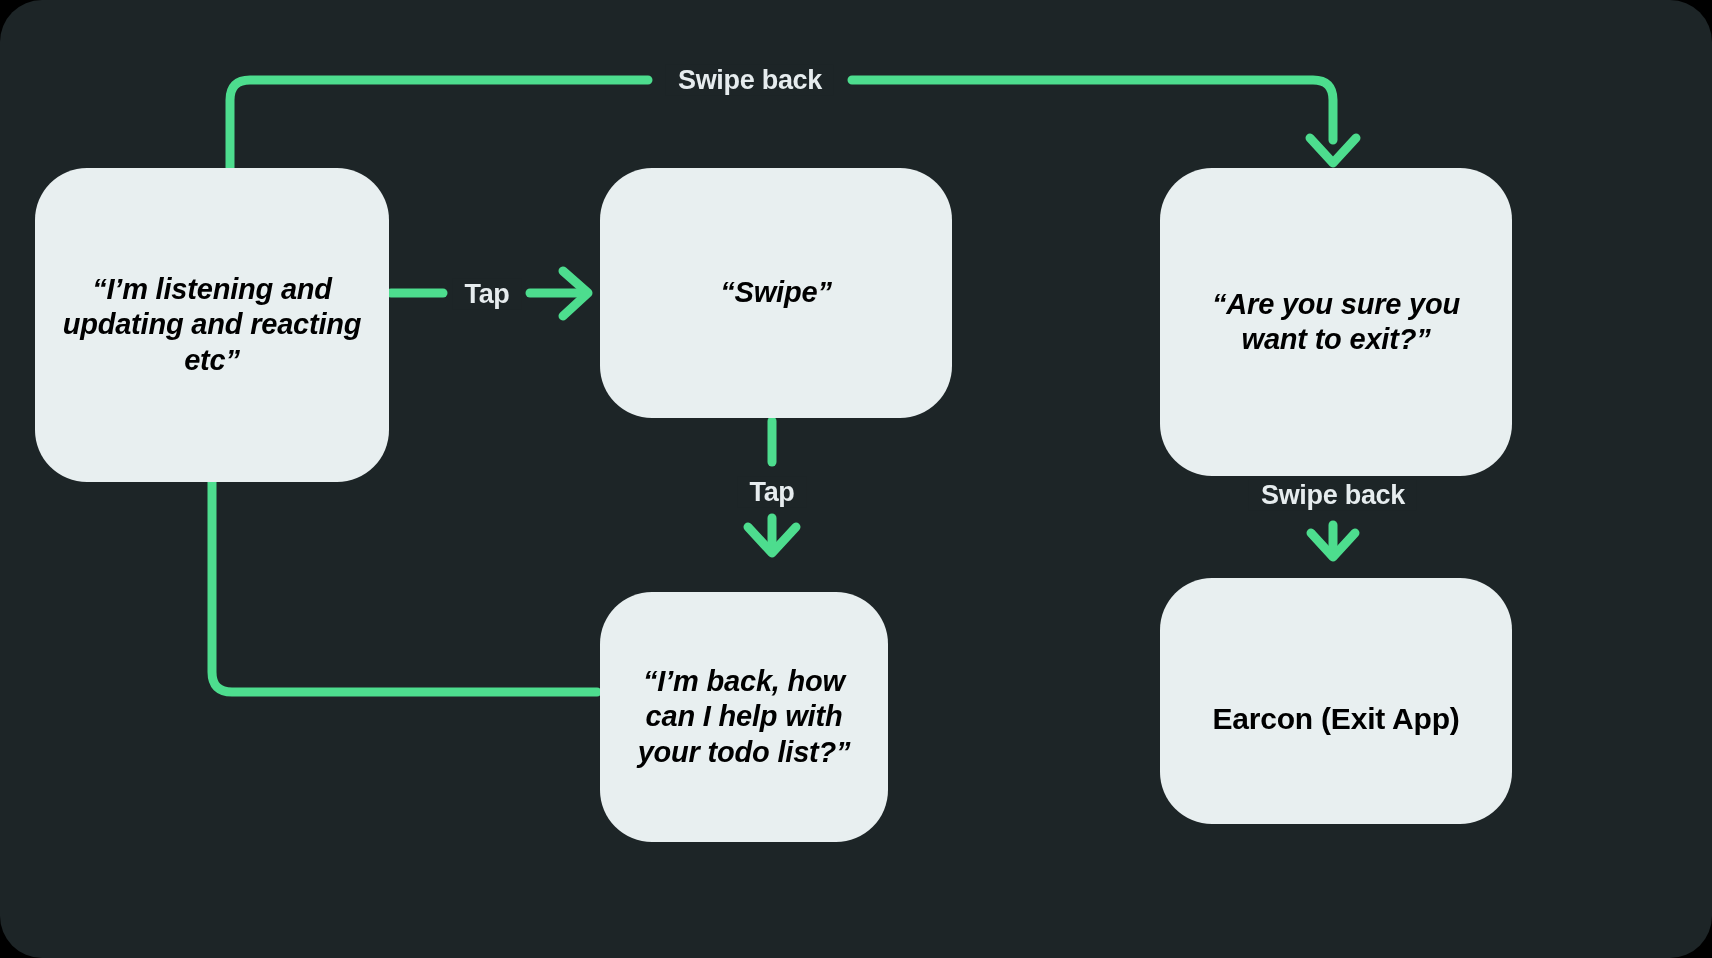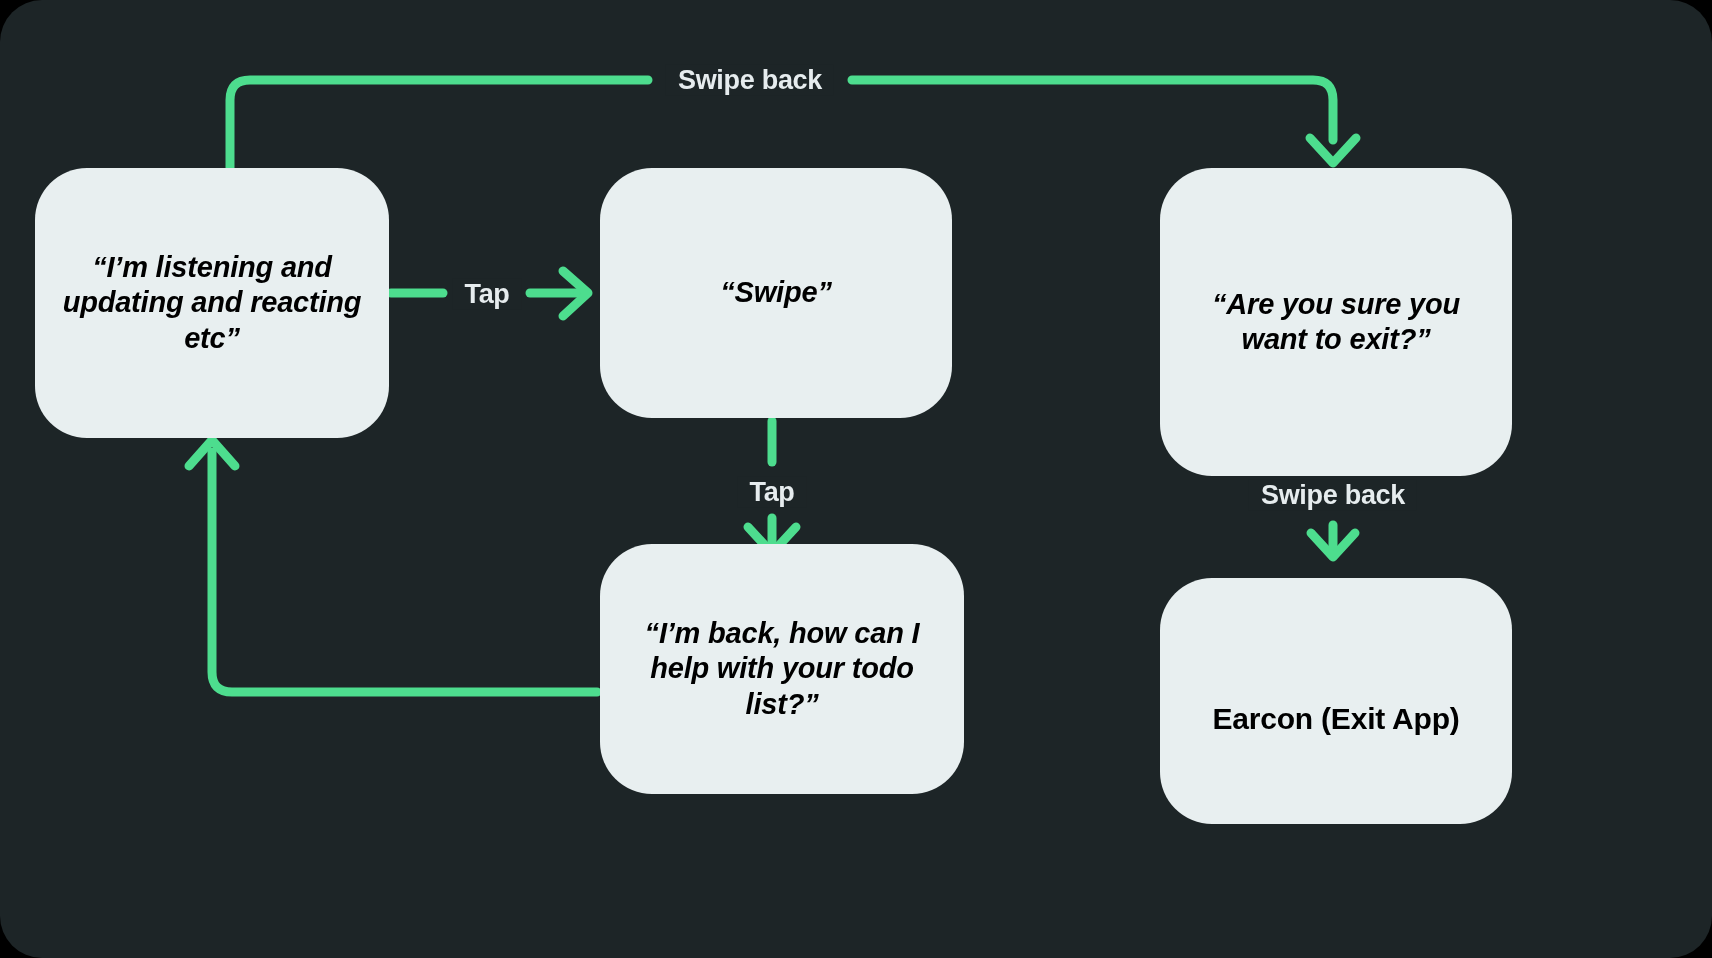--- a/index.html
+++ b/index.html
@@ -55,24 +55,24 @@
     font-weight: bold;
     font-size: 27px;
     letter-spacing: -0.3px;
     white-space: nowrap;
     transform: translate(-50%, -50%);
     background: #1d2527;
     padding: 0 12px;
   }
 
   
-  #node-listening { left: 35px;   top: 168px; width: 354px; height: 270px; }
+  #node-listening { left: 35px;   top: 168px; width: 354px; height: 314px; }
   #node-paused    { left: 600px;  top: 168px; width: 352px; height: 250px; }
   #node-exit      { left: 1160px; top: 168px; width: 352px; height: 308px; }
-  #node-back      { left: 600px;  top: 544px; width: 364px; height: 250px; }
+  #node-back      { left: 600px;  top: 592px; width: 288px; height: 250px; }
   #node-earcon    { left: 1160px; top: 578px; width: 352px; height: 246px; }
 </style>
 </head>
 <body>
 
 <div id="canvas">
 
   <svg id="wires" viewBox="0 0 1712 958" xmlns="http://www.w3.org/2000/svg">
     <g fill="none" stroke="#4ddd8e" stroke-width="9" stroke-linecap="round" stroke-linejoin="round">
 

